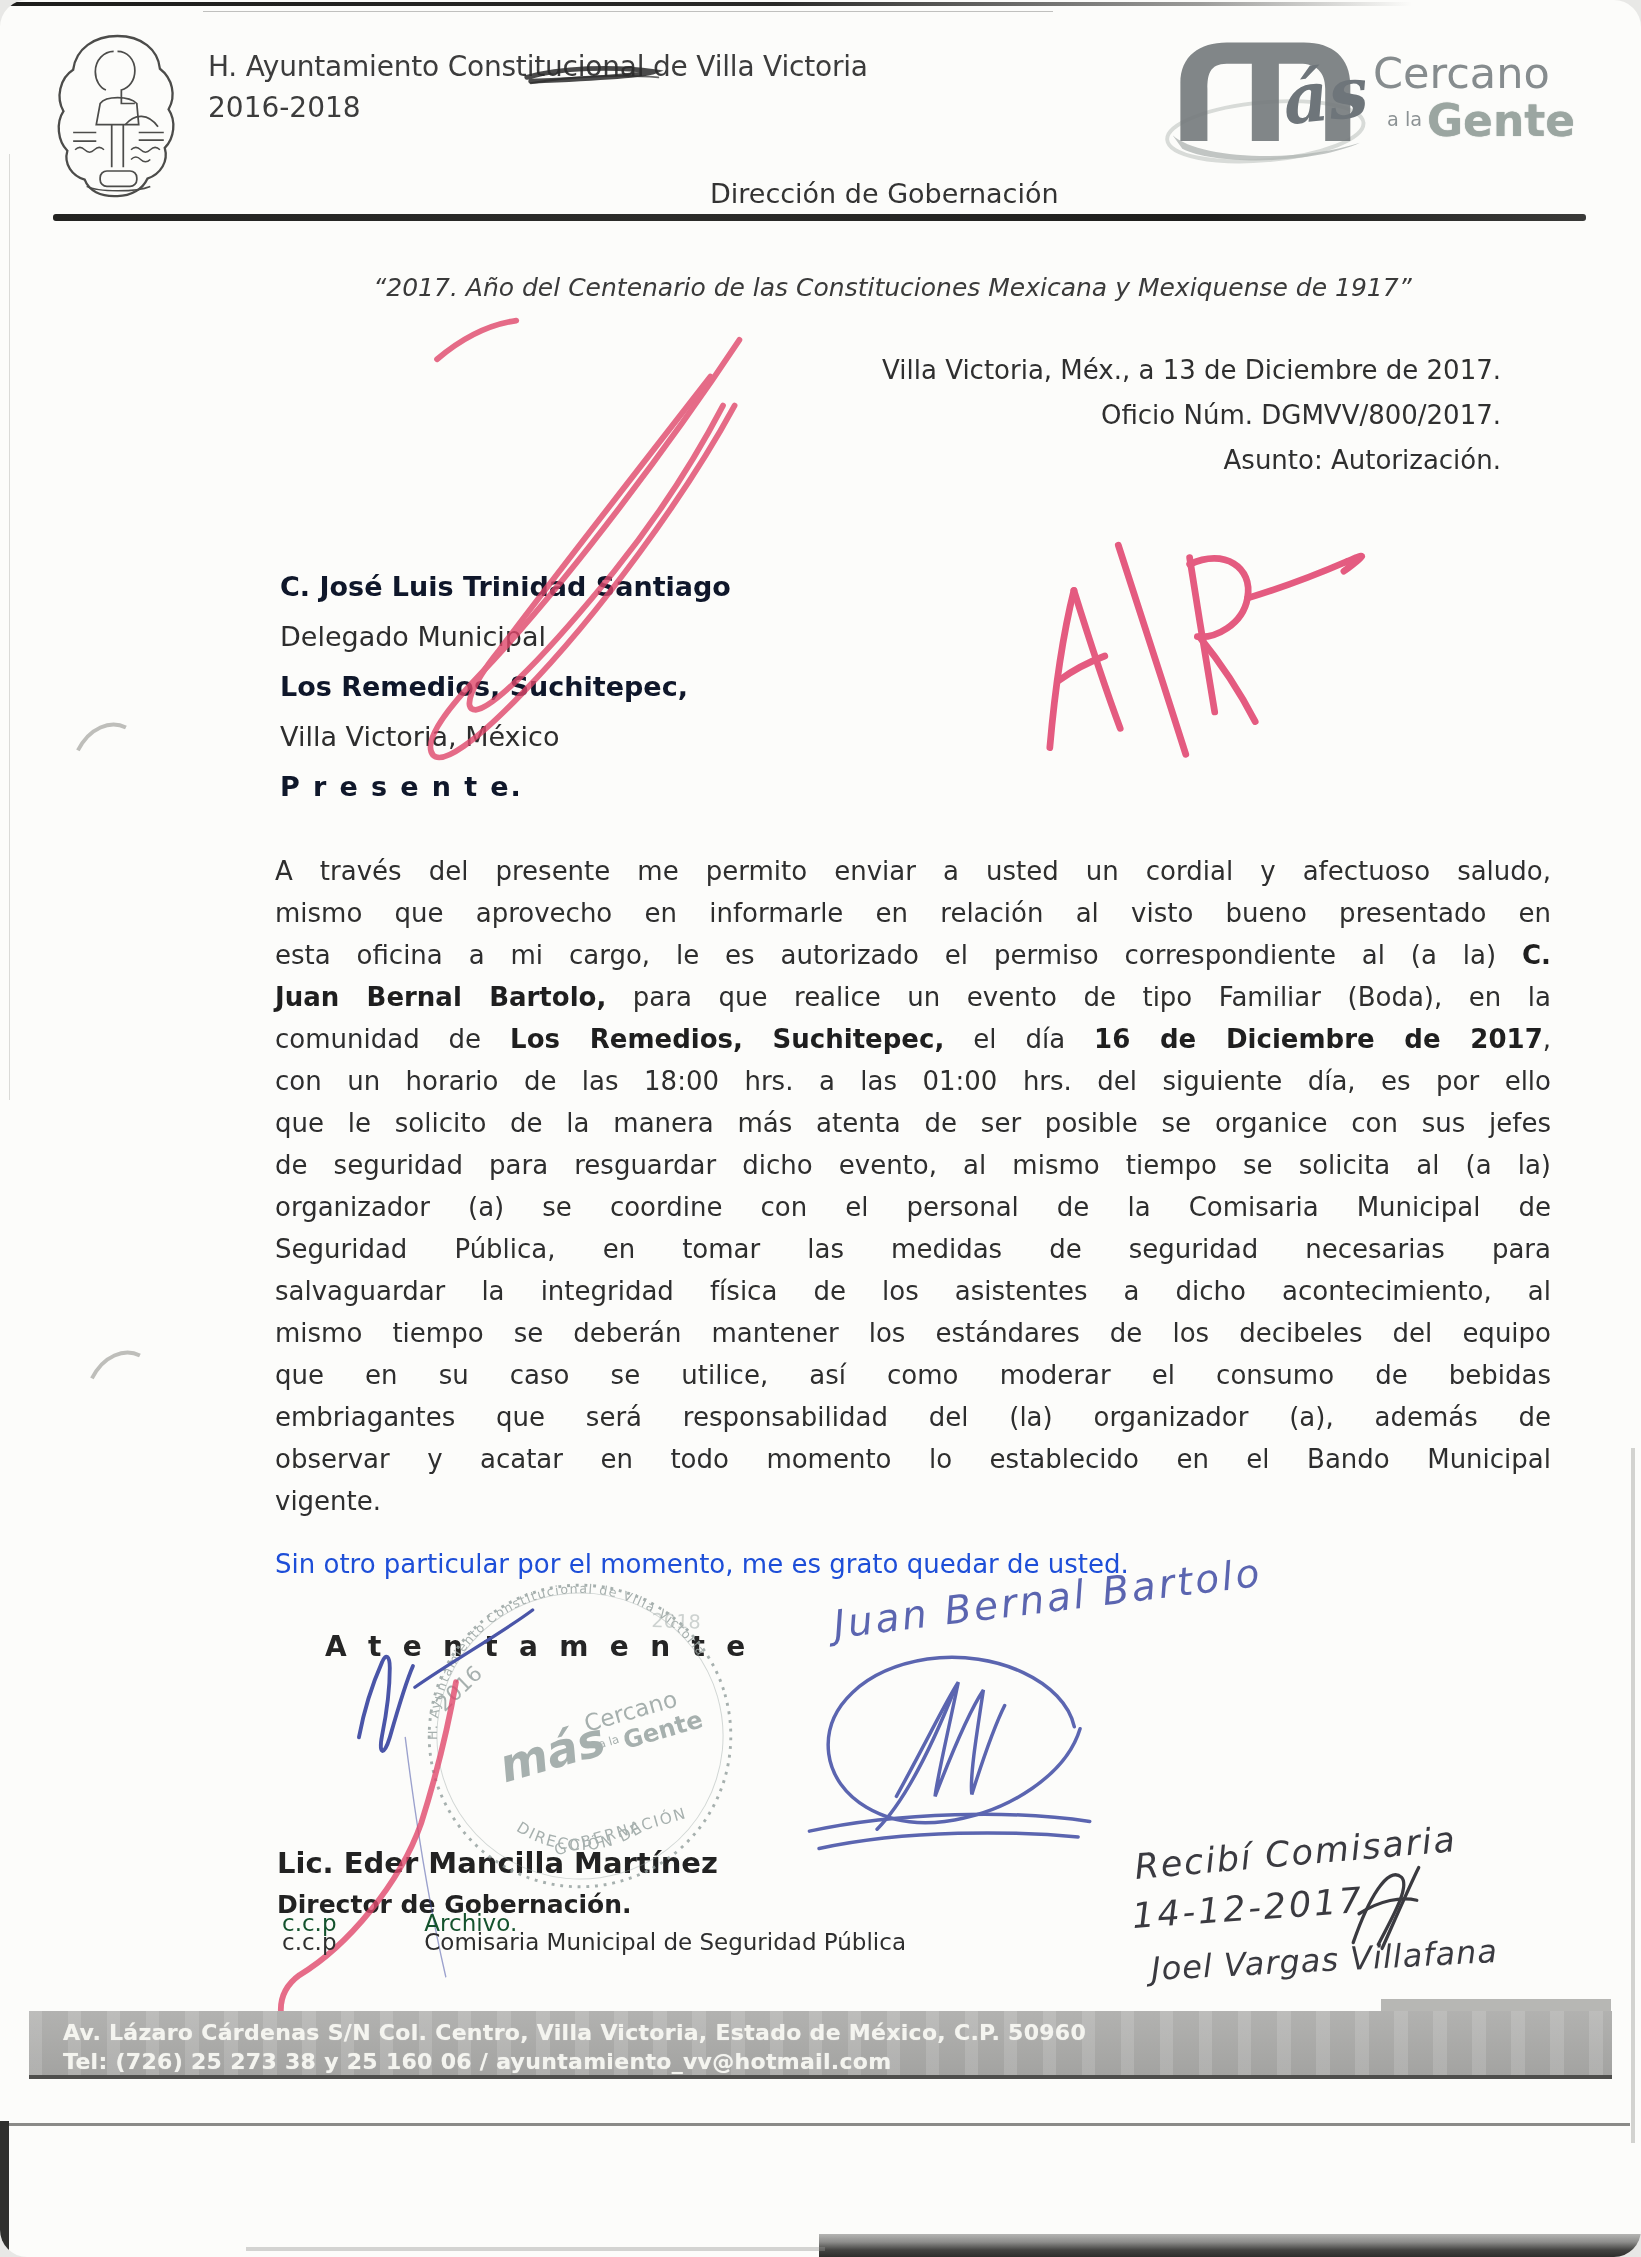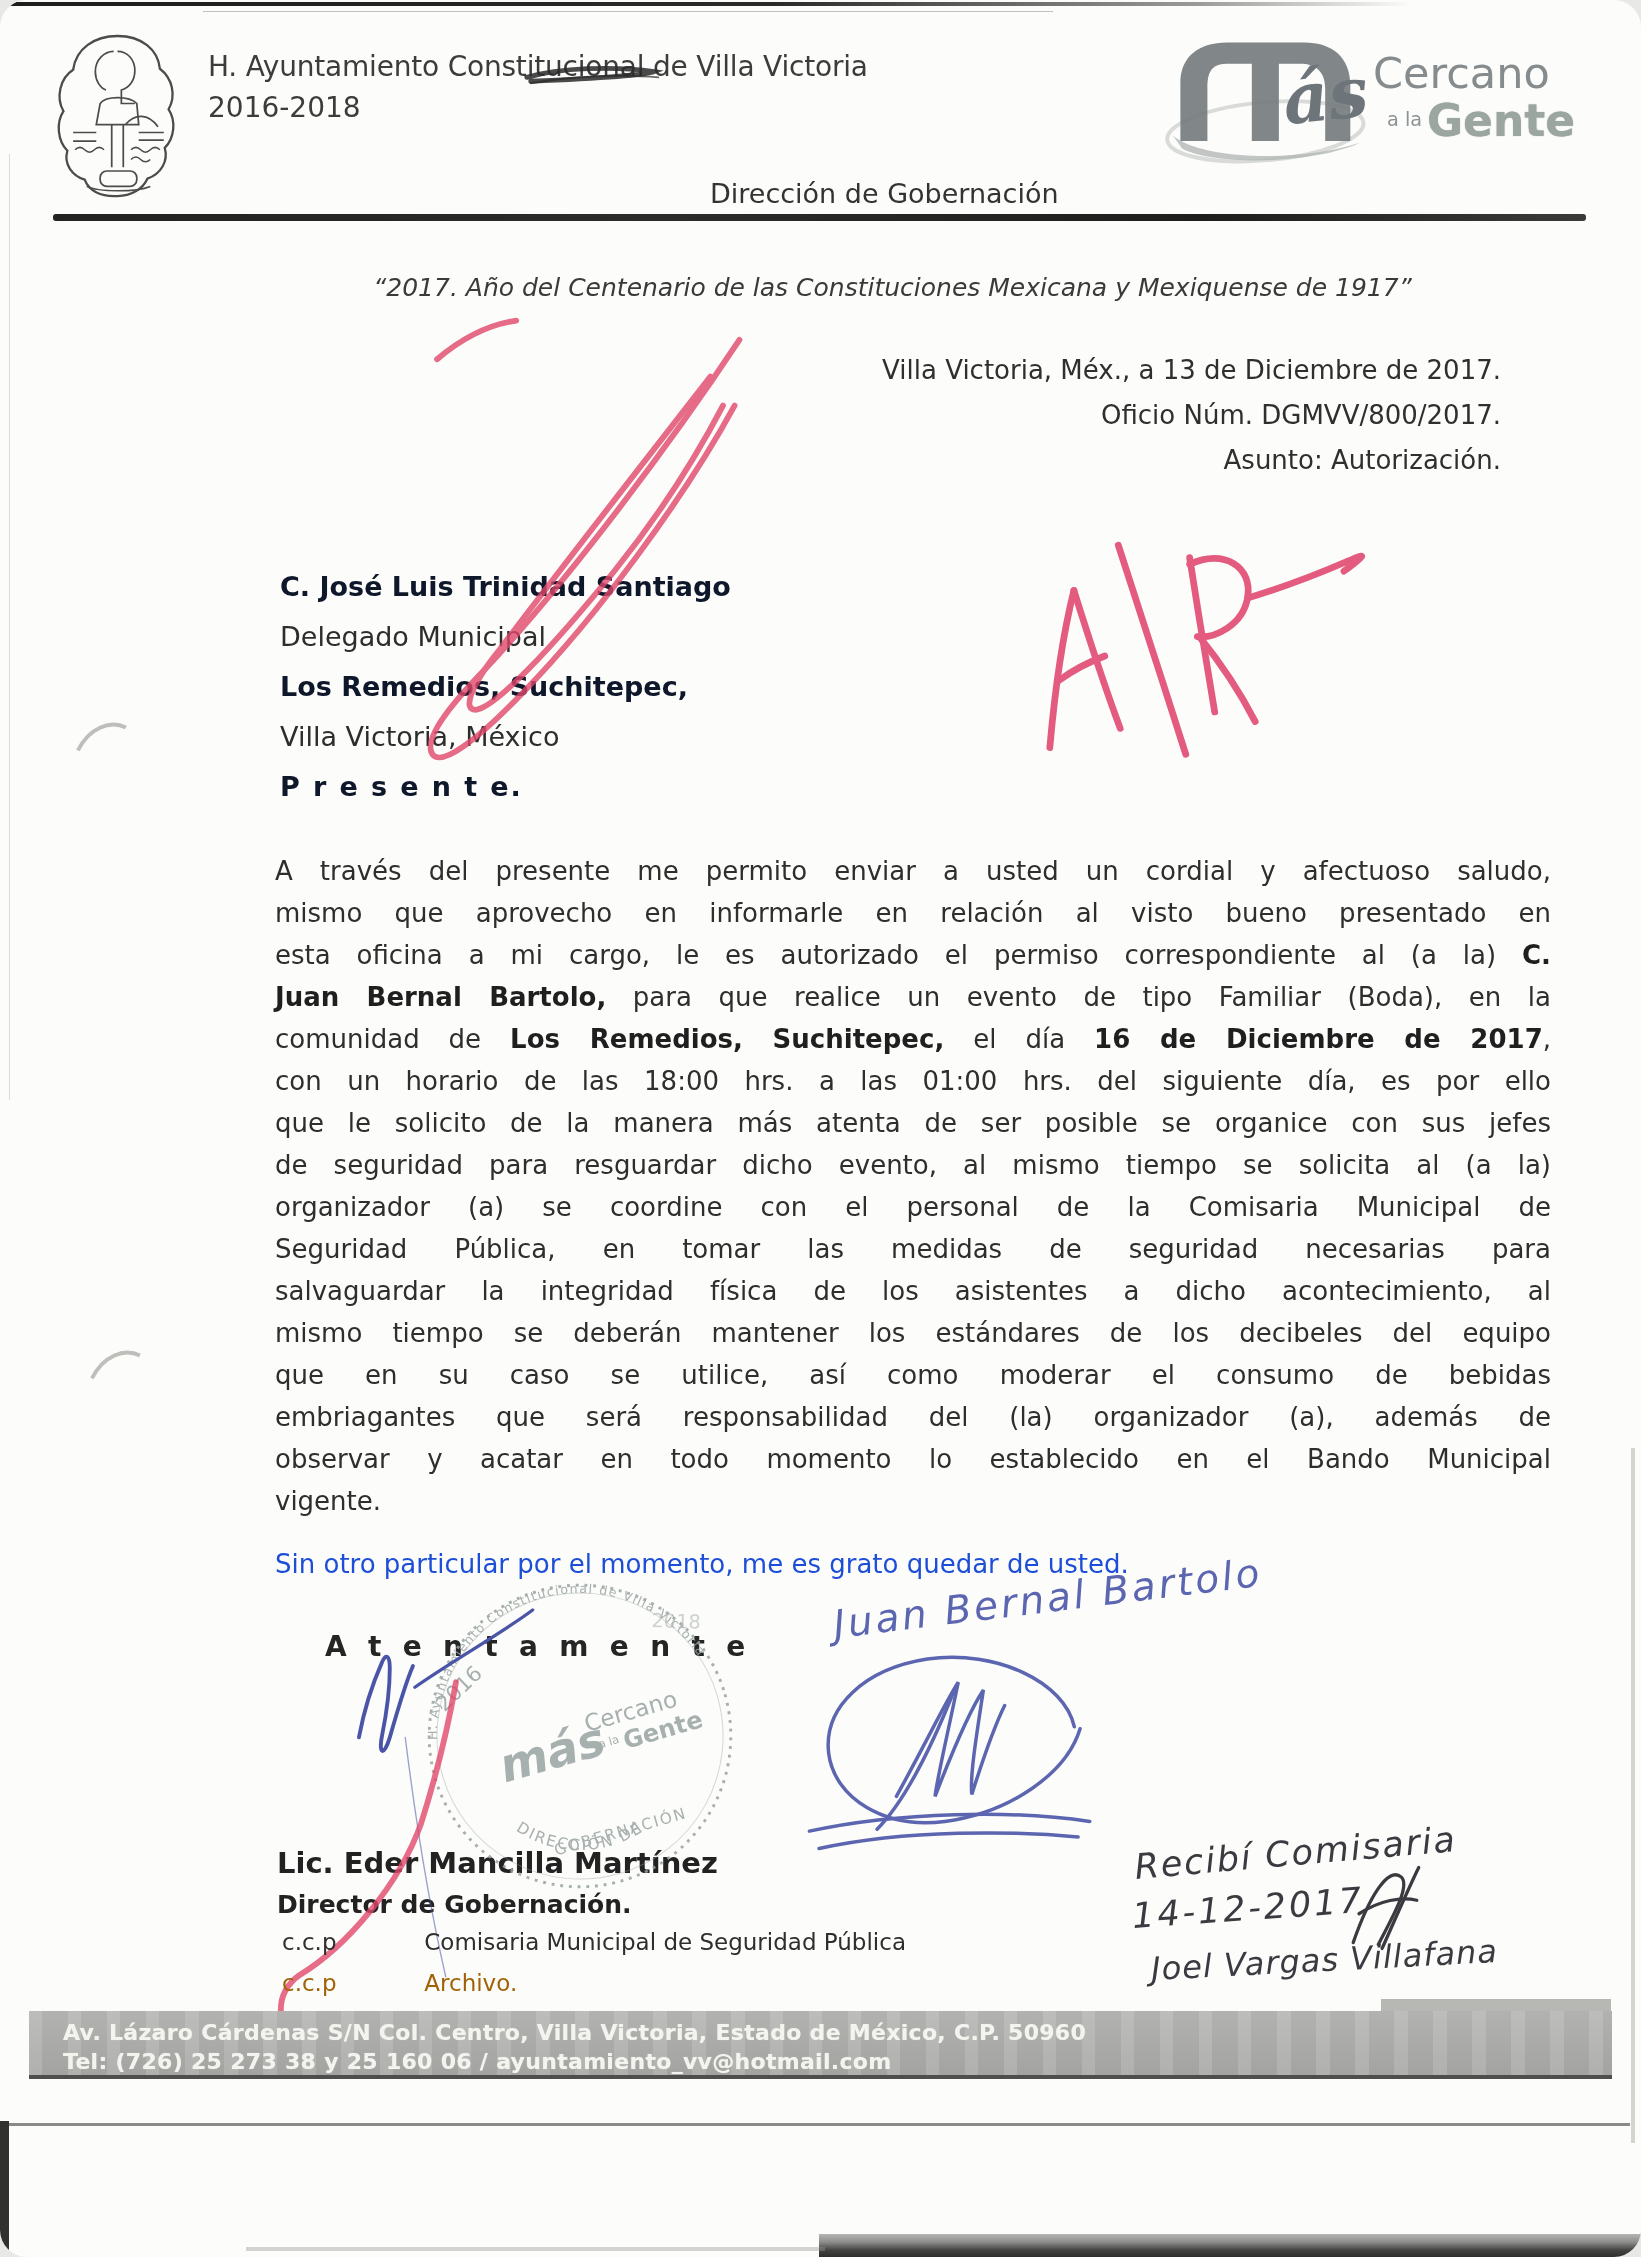--- a/index.html
+++ b/index.html
@@ -56,21 +56,21 @@
   .sig-title{left:277px;top:1890px;font-size:25px;font-weight:bold;color:#222;}
   
   .hand{font-style:italic;}
   .hw-jb{left:832px;top:1576px;font-size:39px;color:#4a55a8;transform:rotate(-7deg);
     letter-spacing:2.9px;opacity:.9;}
   .hw-recibi{left:1134px;top:1833px;font-size:35px;color:#3a3a40;transform:rotate(-5deg);letter-spacing:1.9px;}
   .hw-fecha{left:1132px;top:1888px;font-size:35px;color:#3a3a40;transform:rotate(-4deg);letter-spacing:2.9px;}
   .hw-joel{left:1151px;top:1941px;font-size:32px;color:#3a3a40;transform:rotate(-3deg);letter-spacing:1px;}
   
   .ccp-row1{left:282px;top:1929px;font-size:23px;color:#2e2e2e;}
-  .ccp-row2{left:282px;top:1970px;font-size:23px;color:#a16207;}
+  .ccp-row2{left:282px;top:1910px;font-size:23px;color:#14532d;}
   .ccp-label{display:inline-block;width:82px;}
   .footer-bar{left:29px;top:2011px;width:1583px;height:64px;
     background:
       repeating-linear-gradient(90deg,rgba(255,255,255,.14) 0 13.5px,rgba(0,0,0,0) 13.5px 39px),
       linear-gradient(to bottom,#b2b2b0,#a3a3a1);
     border-bottom:4.8px solid #4e4e4c;}
   .footer-dark{left:1381px;top:1999px;width:230px;height:77px;background:rgba(125,125,122,.55);}
   .footer-text{position:absolute;left:34px;top:6.8px;font-size:22px;font-weight:bold;color:#f4f4ef;
     line-height:29px;letter-spacing:0.3px;text-shadow:0 0 1px rgba(255,255,255,.5);}
   svg text{font-family:"DejaVu Sans","Liberation Sans",sans-serif;}

